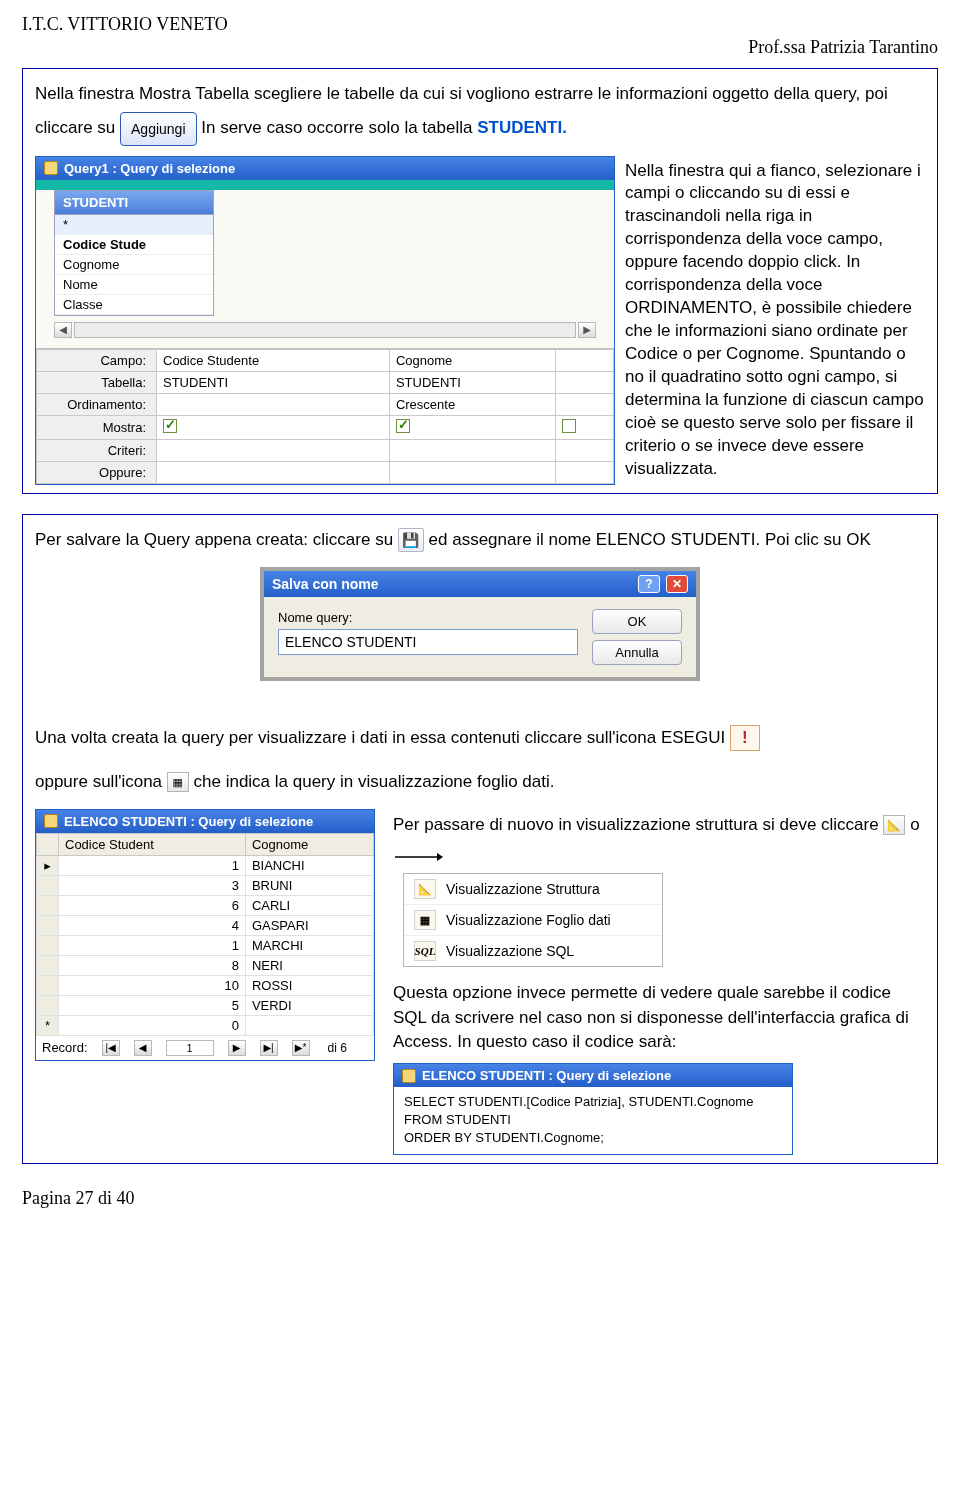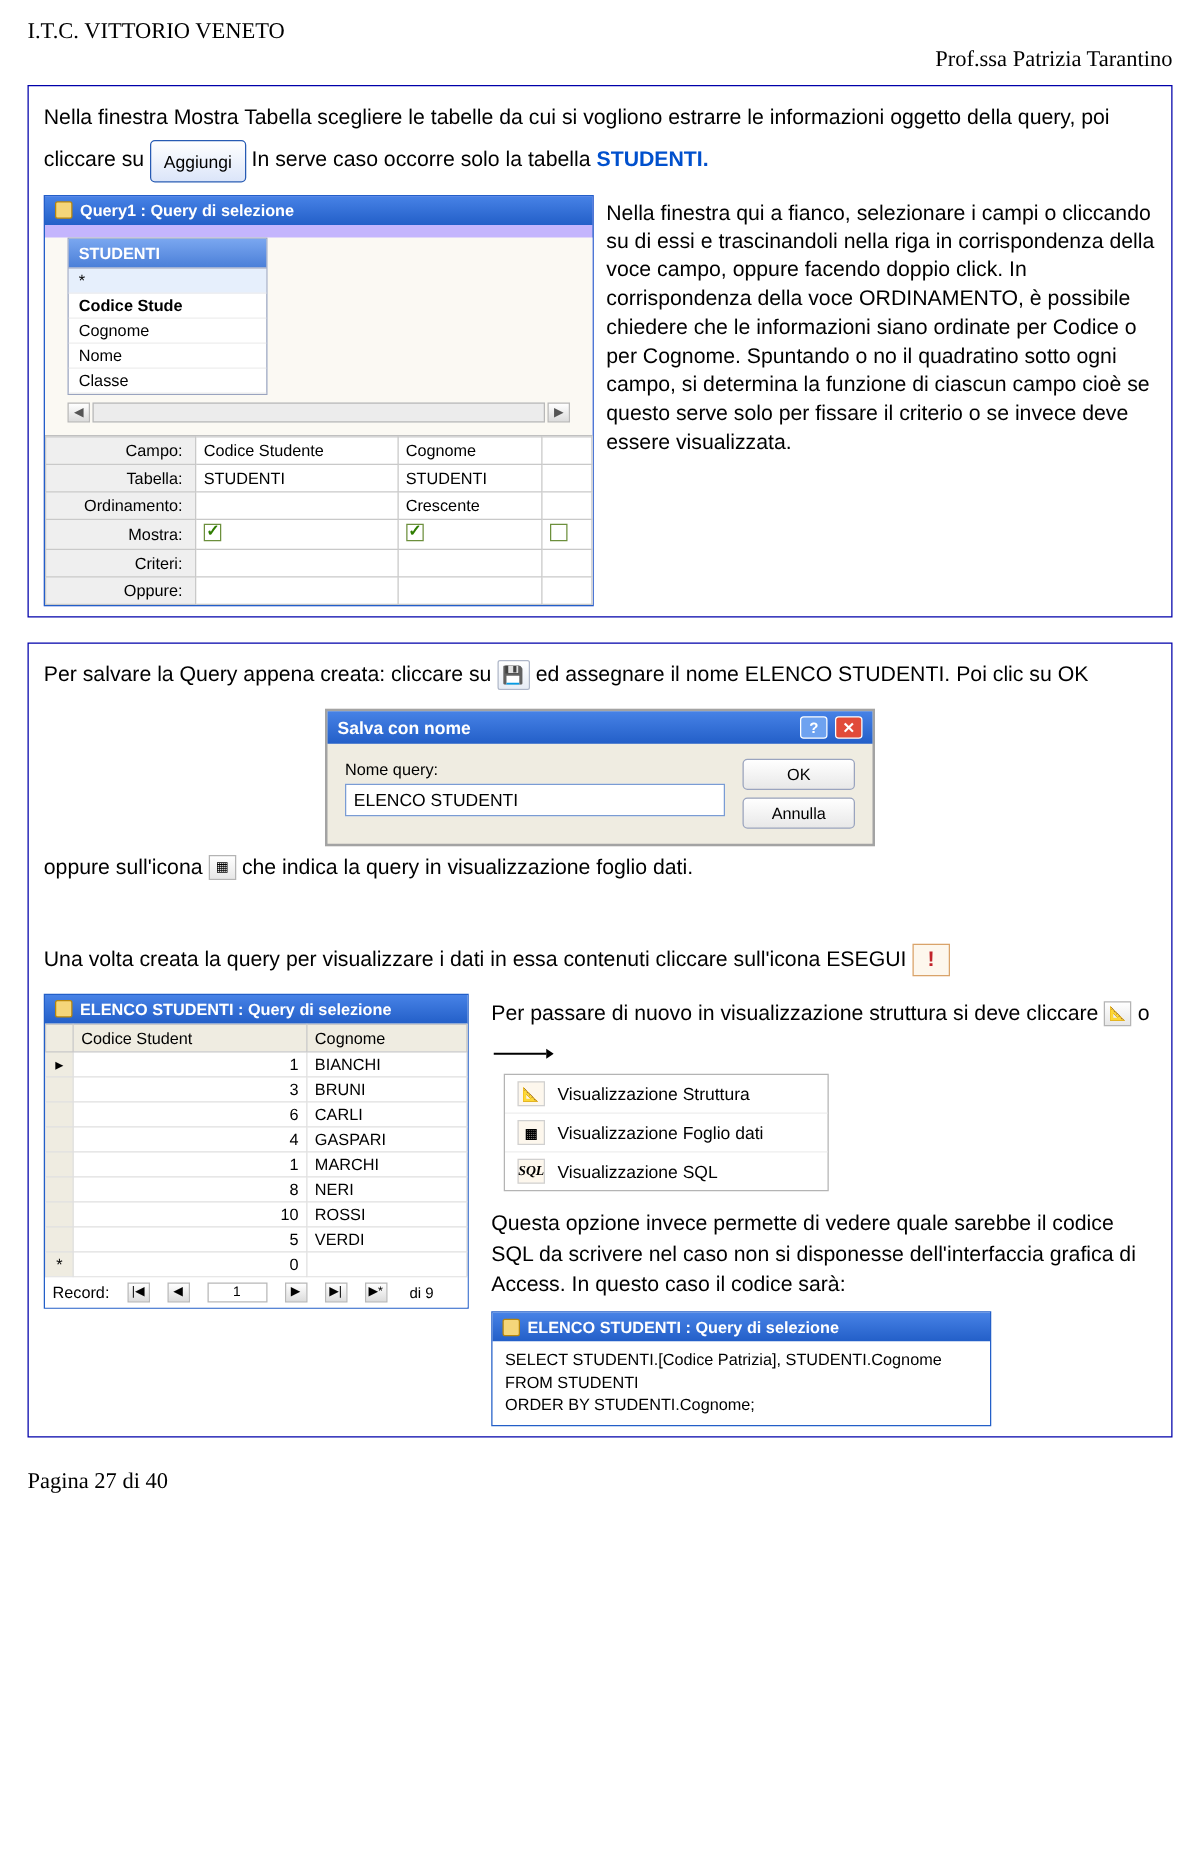--- a/index.html
+++ b/index.html
@@ -25,22 +25,22 @@
     border: 1px solid #265ab3;
     background: linear-gradient(#fff, #dbe5f9);
     border-radius: 4px; padding: 2px 10px;
     font-family: Tahoma, sans-serif; font-size: 14px;
   }
   .row-main { display: flex; align-items: flex-start; gap: 10px; }
   .side-note { flex: 1; font-size: 17px; line-height: 1.35; padding-top: 4px; }
 
   
   .win {
-    width: 440px; border: 1px solid #235fc8;
-    background: #c4b5fd;
+    width: 580px; border: 1px solid #235fc8;
+    background: #14b8a6;
     font-family: Tahoma, sans-serif; font-size: 13px;
   }
   .titlebar {
     background: linear-gradient(#4782e6, #235fc8);
     color: #fff; display: flex; align-items: center; gap: 6px;
     padding: 4px 8px; font-weight: bold;
   }
   .titlebar .icon { display:inline-block; width:14px; height:14px; background:#f5d67a; border:1px solid #b8860b; border-radius:2px; }
   .tbl-box {
     margin: 10px 10px 4px 18px; width: 160px;
@@ -68,21 +68,21 @@
   .check-cell .chk {
     display:inline-block; width:14px; height:14px; border:1px solid #6c8f3c; position:relative;
   }
   .chk.on::after { content:"✓"; color:#2e7d00; font-size:13px; position:absolute; top:-3px; left:1px; font-weight:bold; }
 
   .just { text-align: justify; line-height: 1.7; margin-top: 6px; }
 
   
   .saveas {
     width: 440px; margin: 10px auto 0 auto;
-    border: 2px solid #a3a3a3; background: #efece1;
+    border: 4px solid #a3a3a3; background: #efece1;
     font-family: Tahoma, sans-serif; font-size: 14px;
   }
   .saveas .titlebar .spacer { flex:1; }
   .title-btn { width:22px; height:18px; border:1px solid #fff; border-radius:3px; display:flex; align-items:center; justify-content:center; font-size:12px; }
   .title-btn.help { background:#6ea2f0; color:#fff; font-weight:bold;}
   .title-btn.close { background:#e14b3a; color:#fff; font-weight:bold;}
   .saveas-body { display:flex; padding:12px 14px; gap:14px; }
   .saveas-left { flex:1; }
   .saveas-left label { font-size:13px; }
   .saveas-input {
@@ -261,28 +261,28 @@
         <label>Nome query:</label>
         <input class="saveas-input" value="ELENCO STUDENTI" style="">
       </div>
       <div class="saveas-btns">
         <div class="dlg-btn">OK</div>
         <div class="dlg-btn">Annulla</div>
       </div>
     </div>
   </div>
 
+  <p class="para" style="margin-top:40px;">
+    <span>Una volta creata la query per visualizzare i dati in essa contenuti cliccare sull'icona ESEGUI </span>
+    <span class="exec-icon"><b>!</b></span>
+  </p>
   <p class="para">
     <span>oppure sull'icona </span>
     <span class="mini-icon">▦</span>
     <span> che indica la query in visualizzazione foglio dati.</span>
-  </p>
-  <p class="para" style="margin-top:40px;">
-    <span>Una volta creata la query per visualizzare i dati in essa contenuti cliccare sull'icona ESEGUI </span>
-    <span class="exec-icon"><b>!</b></span>
   </p>
 
   <div class="row2">
 
     <div class="ds">
       <div class="titlebar">
         <span class="icon"></span>
         <span>ELENCO STUDENTI : Query di selezione</span>
       </div>
       <table class="dstable">
@@ -340,21 +340,21 @@
       </tbody>
         </table>
       <div class="recnav">
         <span>Record:</span>
         <span class="nav-btn">|◀</span>
         <span class="nav-btn">◀</span>
         <input value="1" style="">
         <span class="nav-btn">▶</span>
         <span class="nav-btn">▶|</span>
         <span class="nav-btn">▶*</span>
-        <span style="margin-left:4px;font-size:12px;">di 9</span>
+        <span style="margin-left:4px;font-size:12px;">di 6</span>
       </div>
     </div>
 
     <div class="right-col">
       <p style="line-height:1.9;">
         <span>Per passare di nuovo in visualizzazione struttura si deve cliccare </span>
         <span class="mini-icon">📐</span>
         <span> o</span>
         <span class="arrow-connector">
           <svg width="50" height="12">

